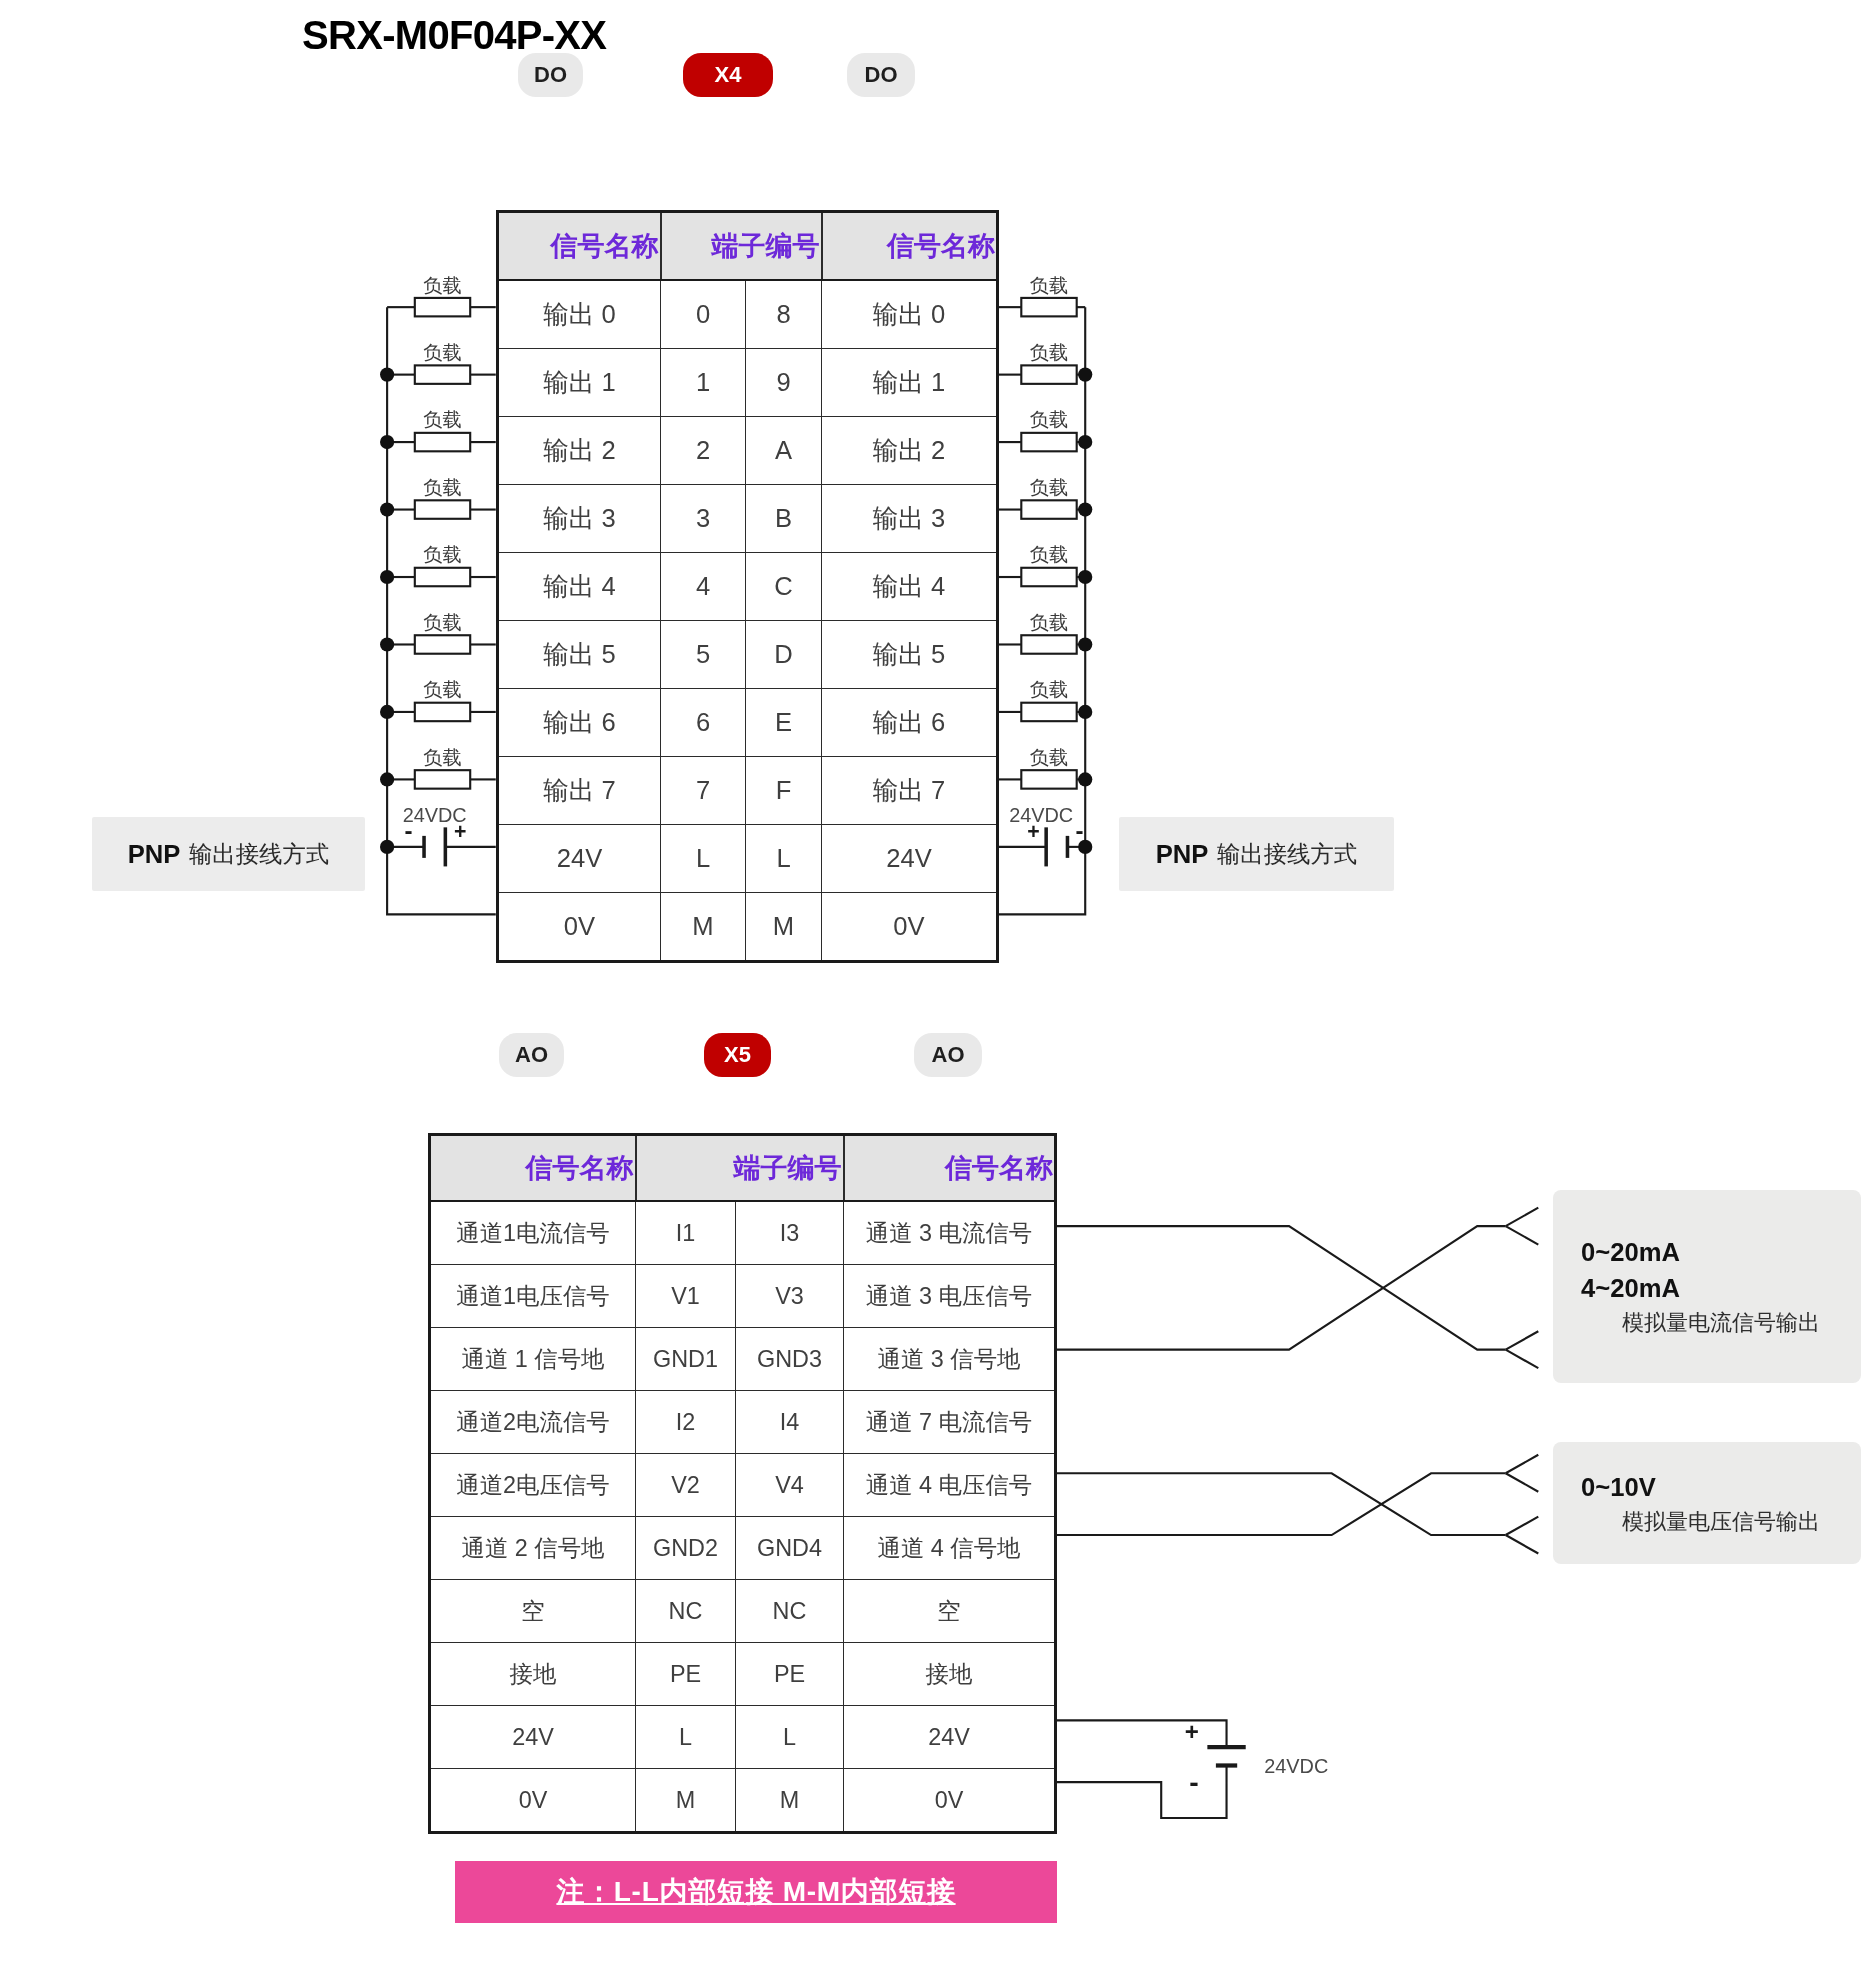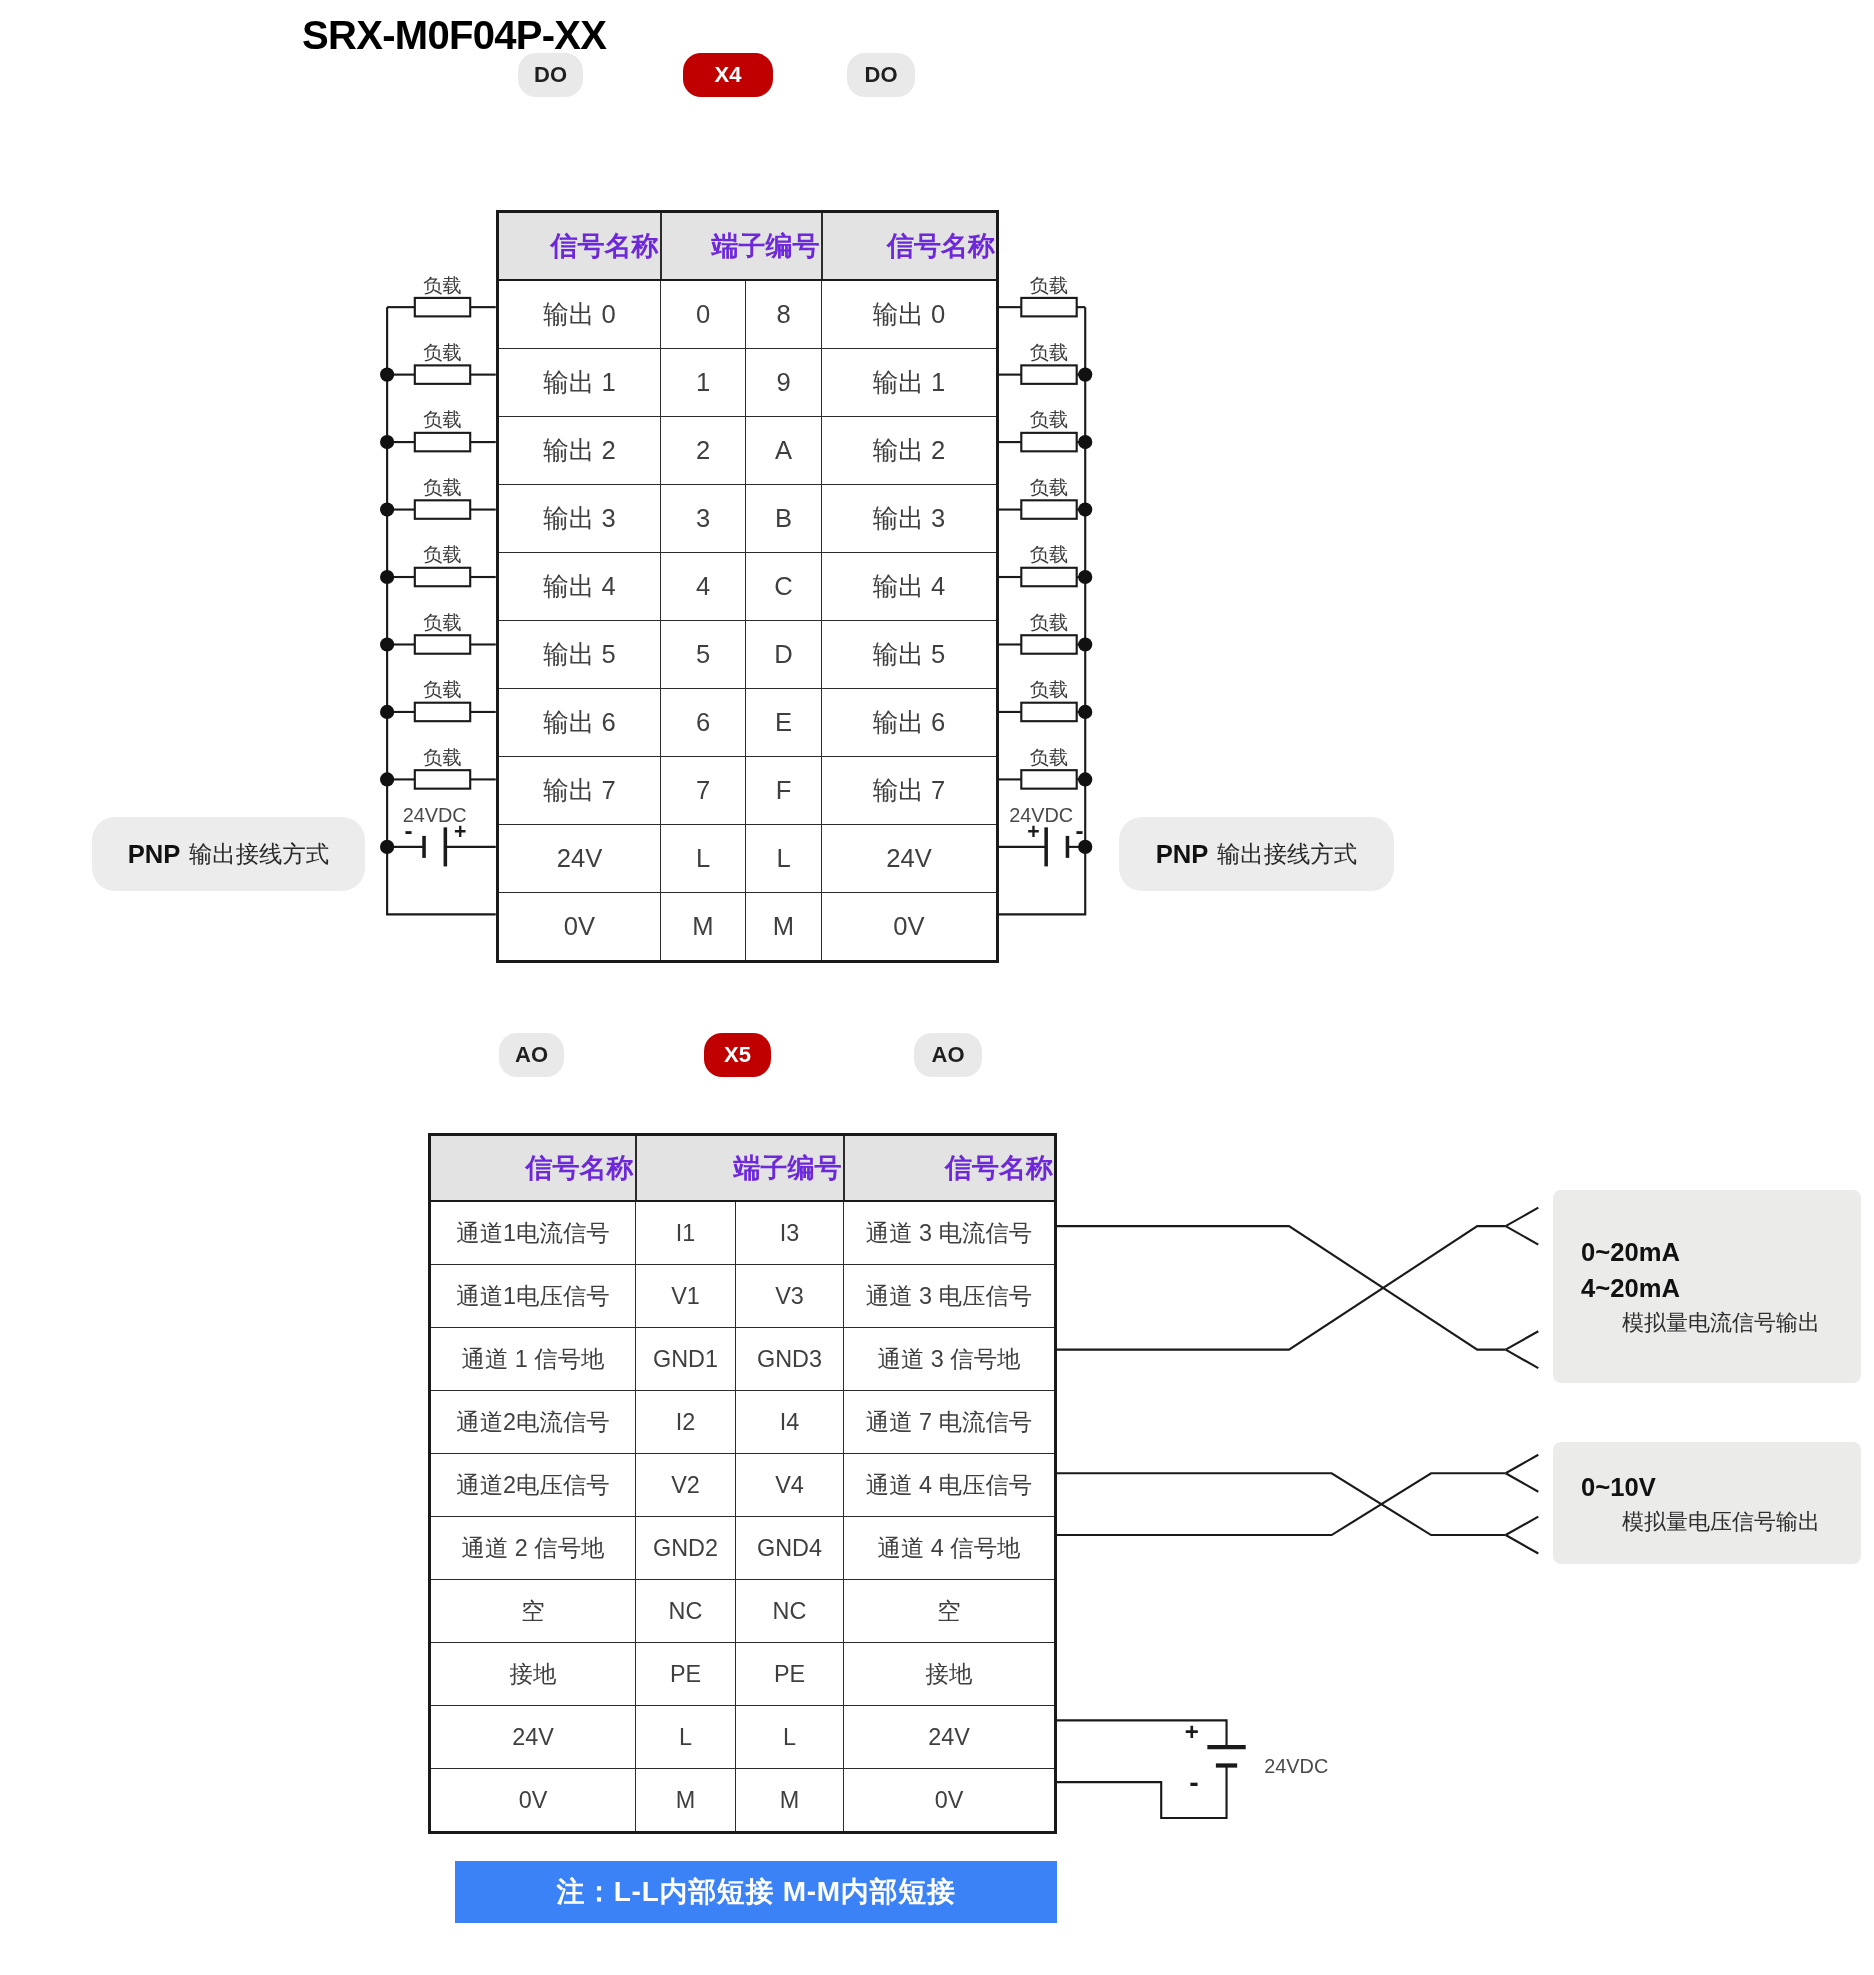--- a/index.html
+++ b/index.html
@@ -21,21 +21,21 @@
                 border:2.1px solid #2b2b2b;border-bottom:2.8px solid #1a1a1a;text-align:right;}
   table.term td{border:1.4px solid #2b2b2b;text-align:center;color:#3f3f3f;font-weight:400;
                 padding:0;}
   #x4-table{left:496px;top:210px;width:500px;}
   #x4-table th{height:64px;font-size:27px;}
   #x4-table td{height:67px;font-size:25.6px;}
   #x5-table{left:428px;top:1133px;width:626px;}
   #x5-table th{height:62px;font-size:27px;}
   #x5-table td{height:62px;font-size:23.4px;}
 
-  .pnp-box{position:absolute;height:74px;background:#ececec;border-radius:23px;
+  .pnp-box{position:absolute;height:74px;background:#ececec;border-radius:2px;
            display:flex;align-items:center;justify-content:center;z-index:2;
            font-size:23.4px;color:#2a2a2a;white-space:nowrap;}
   .pnp-box .b{font-weight:800;font-size:25.6px;color:#111;margin-right:8.5px;}
 
   .analog-box{position:absolute;left:1553px;width:308px;background:#ebebea;border-radius:8px;
               display:flex;flex-direction:column;justify-content:center;z-index:2;
               padding-left:28px;box-sizing:border-box;}
   .analog-box .bold{font-size:25.6px;font-weight:800;color:#111;line-height:36px;}
   .analog-box .cap{font-size:22px;color:#2e2e2e;line-height:33px;text-align:center;}
 
@@ -229,21 +229,21 @@
   <div class="analog-box" style="top:1190px;height:193px;">
     <span class="bold">0~20mA</span>
     <span class="bold">4~20mA</span>
     <span class="cap">模拟量电流信号输出</span>
   </div>
   <div class="analog-box" style="top:1442px;height:122px;">
     <span class="bold">0~10V</span>
     <span class="cap">模拟量电压信号输出</span>
   </div>
 
-  <div class="note" style="background: #3b82f6;">注：L-L内部短接  M-M内部短接</div>
+  <div class="note" style="background: #ec4899; text-decoration: underline;">注：L-L内部短接  M-M内部短接</div>
 
   <svg id="wires" width="1875" height="1975" viewBox="0 0 2640 2781">
     <g stroke="#1a1a1a" stroke-width="3" fill="none">
 
       <path d="M545 432.5 V1287.5 H698"></path>
 
       <path d="M1528 432.5 V1287.5 H1402"></path>
 
       <path d="M545 1192.5 H597"></path>
       <path d="M627 1192.5 H698"></path>

